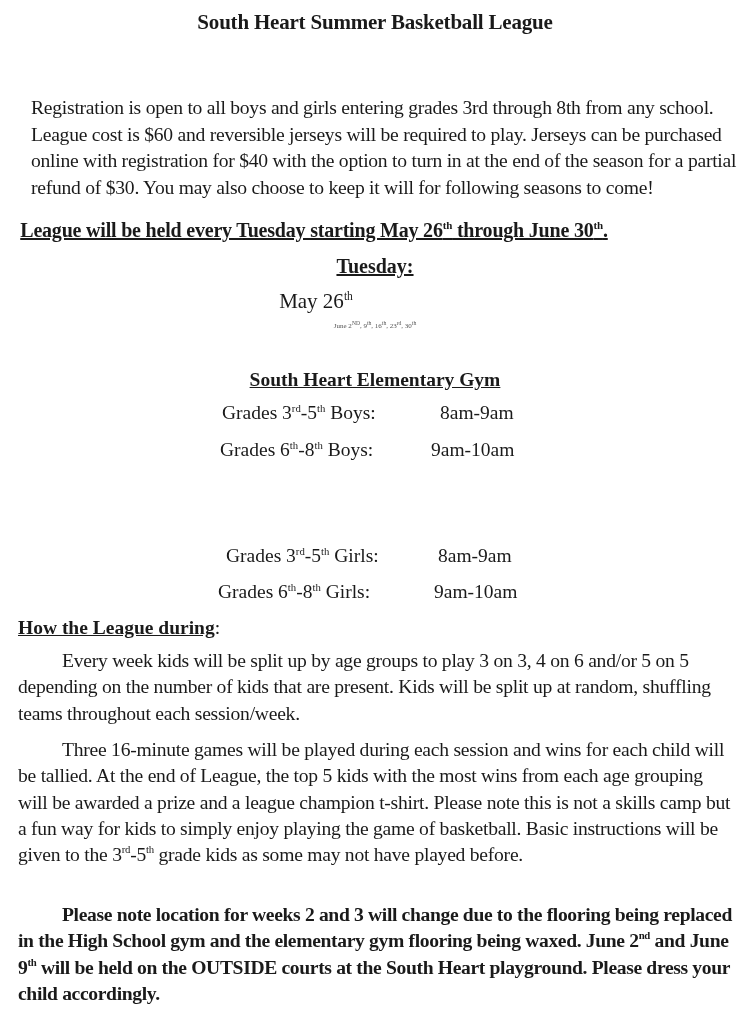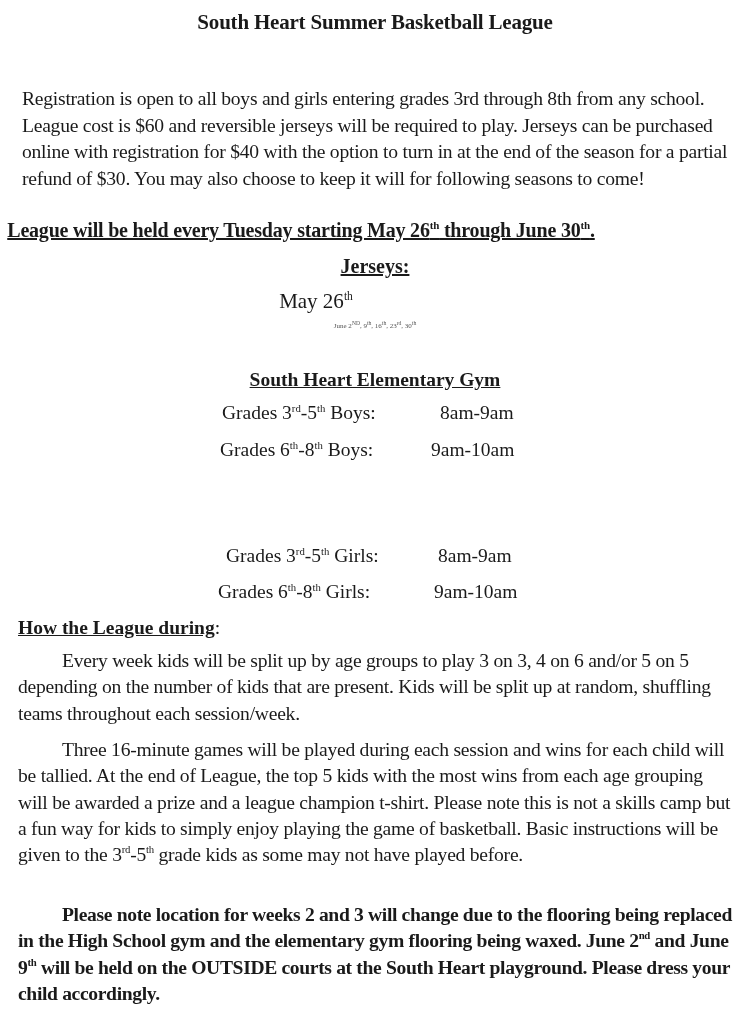--- a/index.html
+++ b/index.html
@@ -32,26 +32,26 @@
       letter-spacing: -0.2px;
     }
     .intro {
       position: absolute;
       top: 82px;
       left: 18px;
       width: 716px;
       font-size: 19.6px;
       line-height: 26.5px;
       letter-spacing: -0.25px;
-      margin: 4px;
+      margin: 13px;
     }
     .dates-line {
       position: absolute;
       top: 219px;
-      left: 4px;
+      left: 17px;
       width: 594px;
       text-align: center;
       font-weight: bold;
       font-size: 20px;
       text-decoration: underline;
       letter-spacing: -0.2px;
     }
     .schedule-heading {
       position: absolute;
       top: 255px;
@@ -136,21 +136,21 @@
 <body>
 
 <div class="page">
 
   <div class="title">South Heart Summer Basketball League</div>
 
   <p class="intro">Registration is open to all boys and girls entering grades 3rd through 8th from any school. League cost is $60 and reversible jerseys will be required to play. Jerseys can be purchased online with registration for $40 with the option to turn in at the end of the season for a partial refund of $30. You may also choose to keep it will for following seasons to come!</p>
 
   <div class="dates-line"><span>League will be held every Tuesday starting May 26</span><sup>th</sup><span> through June 30</span><sup>th</sup><span>.</span></div>
 
-  <div class="schedule-heading">Jerseys:</div>
+  <div class="schedule-heading">Tuesday:</div>
 
   <div class="first-date"><span>May 26</span><sup>th</sup></div>
 
   <div class="other-dates"><span>June 2</span><sup>ND</sup><span>, 9</span><sup>th</sup><span>, 16</span><sup>th</sup><span>, 23</span><sup>rd</sup><span>, 30</span><sup>th</sup></div>
 
   <div class="gym-heading gym-elem">South Heart Elementary Gym</div>
 
   <div class="slot" style="top:402px; left:222px;">
     <span class="label"><span>Grades </span><span>3</span><sup>rd</sup>-<span>5</span><sup>th</sup> <span>Boys:</span></span>
     <span class="time" style="left:218px;">8am-9am</span>

